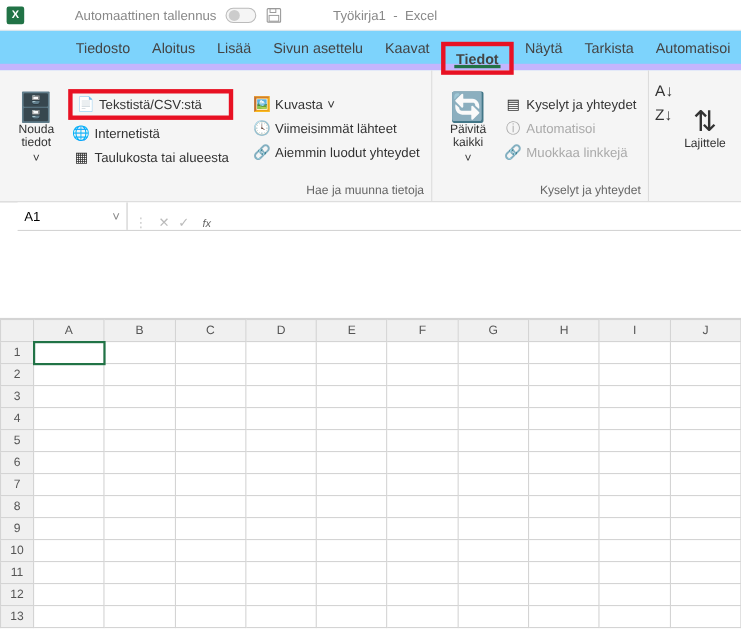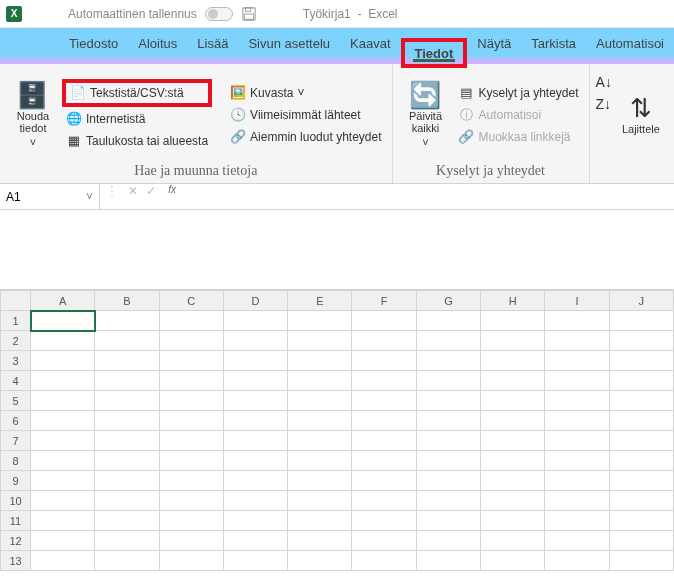--- a/index.html
+++ b/index.html
@@ -10,29 +10,29 @@
 .autosave-toggle::after { content: ""; position: absolute; width: 10px; height: 10px; border-radius: 50%; background: #ccc; top: 1px; left: 2px; }
 .save-icon { width: 16px; height: 16px; display: flex; align-items: center; justify-content: center; }
 .tabs-row { display: flex; align-items: center; height: 36px; background: #7dd3fc; border-bottom: 6px solid #c4b5fd; justify-content: flex-end; }
 .tab { padding: 0 10px; height: 100%; display: flex; align-items: center; font-size: 13px; color: #444; cursor: pointer; }
 .tab.active { font-weight: 600; position: relative; margin-top: 20px; }
 .tab.active::after { content: ""; position: absolute; bottom: 2px; left: 8px; right: 8px; height: 3px; background: #217346; }
 .highlight { border: 4px solid #e81123; }
 .ribbon { display: flex; background: #f5f5f5; border-bottom: 1px solid #d4d4d4; height: 120px; }
 .group { border-right: 1px solid #dcdcdc; display: flex; flex-direction: column; justify-content: space-between; padding: 4px 6px 2px; }
 .group-body { display: flex; gap: 2px; flex: 1; }
-.group-label { text-align: center; font-size: 14px; color: #666; padding: 2px 0; font-family: Liberation Serif, serif; }
+.group-label { text-align: right; font-size: 11px; color: #666; padding: 2px 0; }
 .big-btn { display: flex; flex-direction: column; align-items: center; justify-content: center; width: 54px; text-align: center; font-size: 11px; gap: 2px; cursor: pointer; padding: 2px; }
 .big-btn .ico { font-size: 26px; line-height: 1; }
 .small-list { display: flex; flex-direction: column; gap: 2px; justify-content: center; }
 .small-btn { display: flex; align-items: center; gap: 4px; padding: 2px 4px; font-size: 12px; cursor: pointer; white-space: nowrap; }
 .small-btn.disabled { color: #aaa; }
 .small-btn .ico { width: 16px; height: 16px; display: inline-flex; align-items: center; justify-content: center; font-size: 13px; }
 .ltitle { font-size: 12px; color: #888; margin-left: 38px; }
-.formula-bar { display: flex; align-items: flex-start; height: 26px; border-bottom: 1px solid #d4d4d4; background: #fff; }
+.formula-bar { display: flex; align-items: flex-end; height: 26px; border-bottom: 1px solid #d4d4d4; background: #fff; margin-left: 16px; }
 .name-box { width: 100px; border-right: 1px solid #ccc; padding: 0 6px; display: flex; align-items: center; height: 100%; font-size: 12px; }
 .name-box input { border: none; width: 60px; font-size: 12px; outline: none; }
 .fx { padding: 0 8px; color: #666; font-style: italic; font-size: 10px; }
 .sheet-wrap { position: relative; }
 .sheet { border-collapse: collapse; width: 674px; table-layout: fixed; }
 .sheet th, .sheet td { border: 1px solid #d4d4d4; height: 20px; font-size: 11px; font-weight: normal; text-align: center; }
 .sheet th { background: #f0f0f0; color: #555; }
 .sheet .rowhead { width: 28px; background: #f0f0f0; text-align: center; }
 .sheet .corner { background: #f0f0f0; width: 28px; }
 .sheet td.sel { outline: 2px solid #217346; outline-offset: -1px; }

